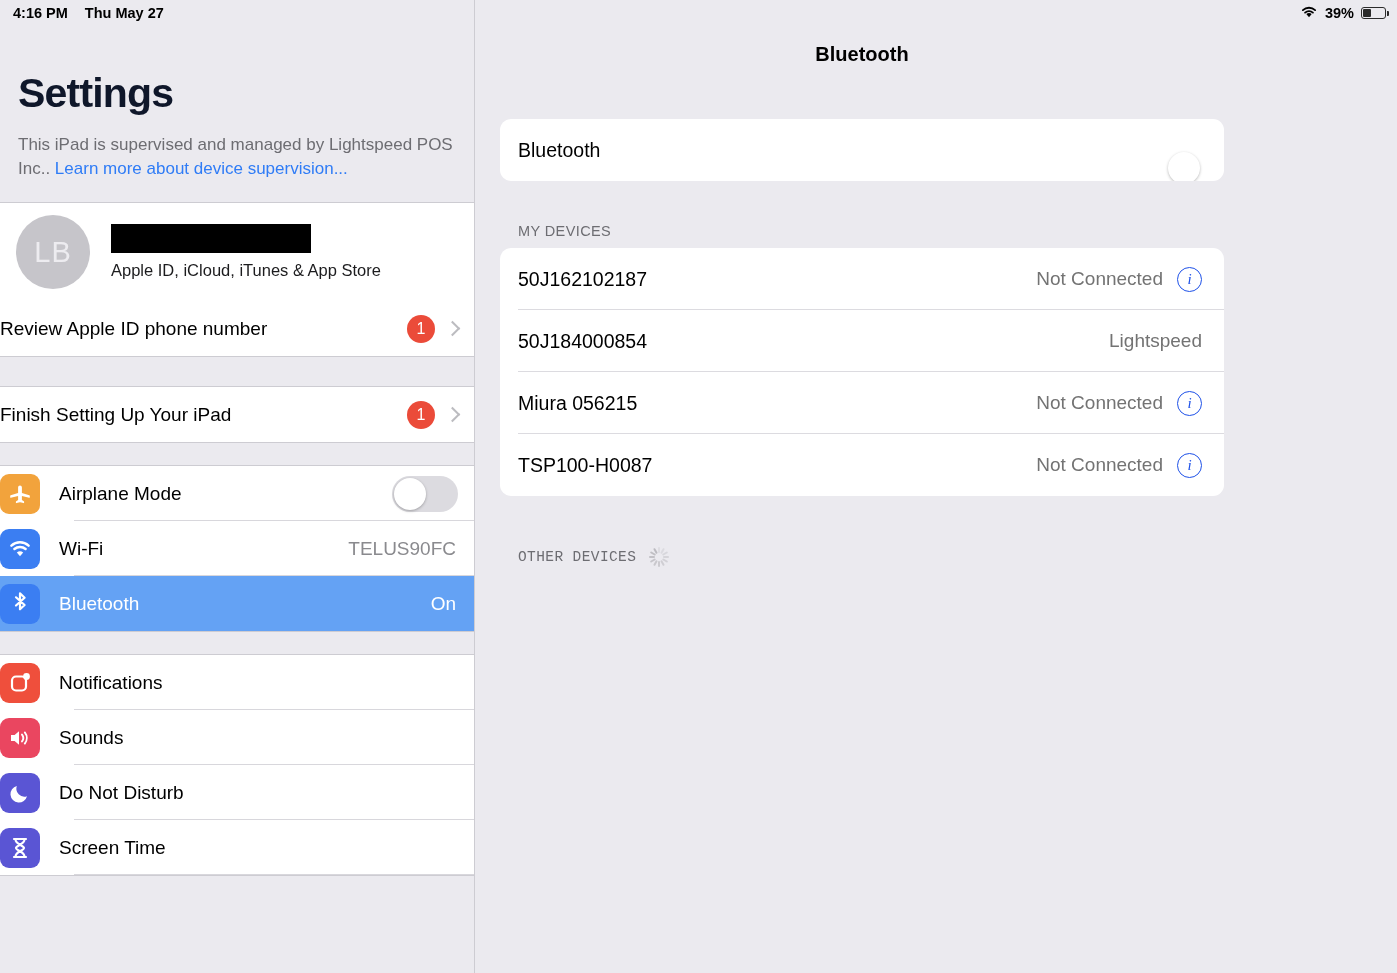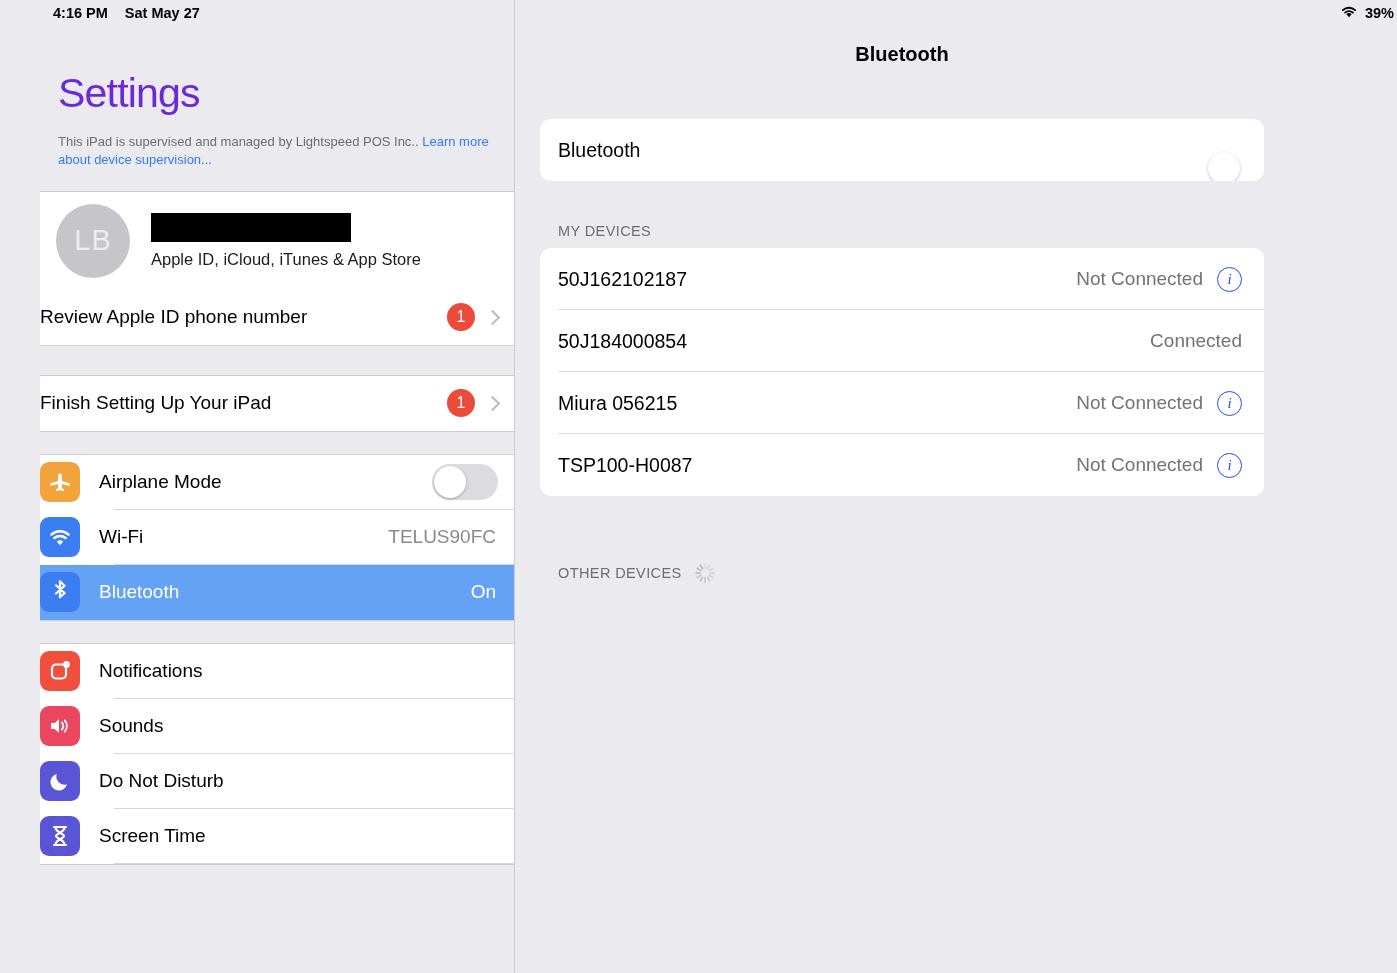--- a/index.html
+++ b/index.html
@@ -3,21 +3,21 @@
 <meta charset="utf-8">
 <style>
   * { box-sizing: border-box; margin: 0; padding: 0; }
   html, body {
     width: 1397px; height: 973px;
     font-family: "Liberation Sans", sans-serif;
     background: #ebeaef;
     overflow: hidden;
     -webkit-font-smoothing: antialiased;
   }
-  .screen { position: relative; width: 1249px; height: 973px; display: flex; margin-left: 40px; }
+  .screen { position: relative; width: 1249px; height: 973px; display: flex; }
 
   
   .statusbar {
     position: absolute; top: 0; left: 0; width: 1397px; height: 26px;
     display: flex; align-items: center; z-index: 30;
     font-size: 14.5px; font-weight: bold; color: #000;
   }
   .sb-left { display: flex; align-items: center; gap: 17px; padding-left: 13px; }
   .sb-right { margin-left: auto; display: flex; align-items: center; gap: 7px; padding-right: 11px; text-align: right; }
   .wifi-glyph { display: block; }
@@ -30,23 +30,23 @@
     width: 2px; height: 5px; background: #2b2b2b; border-radius: 0 1px 1px 0;
   }
   .battery .lvl { height: 100%; width: 39%; background: #2b2b2b; border-radius: 1px; }
 
   
   .sidebar {
     width: 475px; height: 973px; background: #ebeaef;
     border-right: 1px solid #cdccd2; position: relative; overflow: hidden;
   }
   .settings-header { padding: 70px 18px 0 18px; }
-  .settings-title { font-size: 41px; font-weight: normal; letter-spacing: -0.8px; color: #6d28d9; }
+  .settings-title { font-size: 41px; font-weight: bold; letter-spacing: -0.8px; color: #0f172a; }
   .supervised {
-    margin-top: 16px; font-size: 13px; line-height: 1.42;
+    margin-top: 16px; font-size: 17px; line-height: 1.42;
     color: #6d6d72; max-width: 448px;
   }
   .supervised a { color: #2f7cf6; text-decoration: none; }
 
   .group { background: #15803d; border-top: 1px solid #cdccd2; border-bottom: 1px solid #cdccd2; }
   .gap { height: 29px; background: #ebeaef; }
   .gap.small { height: 22px; }
 
   .row {
     display: flex; align-items: center; height: 55px;
@@ -127,37 +127,37 @@
     width: 25px; height: 25px; border-radius: 13px; border: 1.7px solid #1e51e8;
     color: #1e51e8; font-size: 15px; font-style: italic;
     display: flex; align-items: center; justify-content: center;
     margin-left: 14px; font-family: "Liberation Serif", serif; flex: none;
   }
   .section-hdr {
     font-size: 14.5px; color: #6d6d72; letter-spacing: 0.4px;
     padding: 0 0 9px 43px; display: flex; align-items: center; gap: 12px;
   }
   .section-hdr.devices { padding-top: 42px; }
-  .section-hdr.other   { padding-top: 66px; }
+  .section-hdr.other   { padding-top: 50px; font-family: Liberation Mono, monospace; }
   .spinner { width: 22px; height: 22px; position: relative; flex: none; }
   .spinner i {
     position: absolute; left: 10px; top: 1px; width: 2px; height: 6px;
     background: #b9b8bd; border-radius: 1px;
     transform-origin: 1px 10px;
   }
 </style>
 </head>
 <body>
 
 <div class="screen">
 
   <div class="statusbar">
     <div class="sb-left">
       <span>4:16 PM</span>
-      <span>Sat May 27</span>
+      <span>Thu May 27</span>
     </div>
     <div class="sb-right">
       <span class="wifi-glyph">
         <svg width="18" height="13" viewBox="0 0 18 13">
           <path d="M9 12.2 6.3 9.1a4.2 4.2 0 0 1 5.4 0z" fill="#000"></path>
           <path d="M2.9 5.1a9.3 9.3 0 0 1 12.2 0" stroke="#000" stroke-width="1.9" fill="none" stroke-linecap="round"></path>
           <path d="M5.1 7.6a6 6 0 0 1 7.8 0" stroke="#000" stroke-width="1.9" fill="none" stroke-linecap="round"></path>
         </svg>
       </span>
       <span>39%</span>
@@ -324,21 +324,21 @@
 
       <div class="card-row">
         <span class="name">50J162102187</span>
         <span class="status">Not Connected</span>
         <span class="info-btn">i</span>
         <span class="csep"></span>
       </div>
 
       <div class="card-row">
         <span class="name">50J184000854</span>
-        <span class="status">Connected</span>
+        <span class="status">Lightspeed</span>
         <span class="csep"></span>
       </div>
 
       <div class="card-row">
         <span class="name">Miura 056215</span>
         <span class="status">Not Connected</span>
         <span class="info-btn">i</span>
         <span class="csep"></span>
       </div>
 

